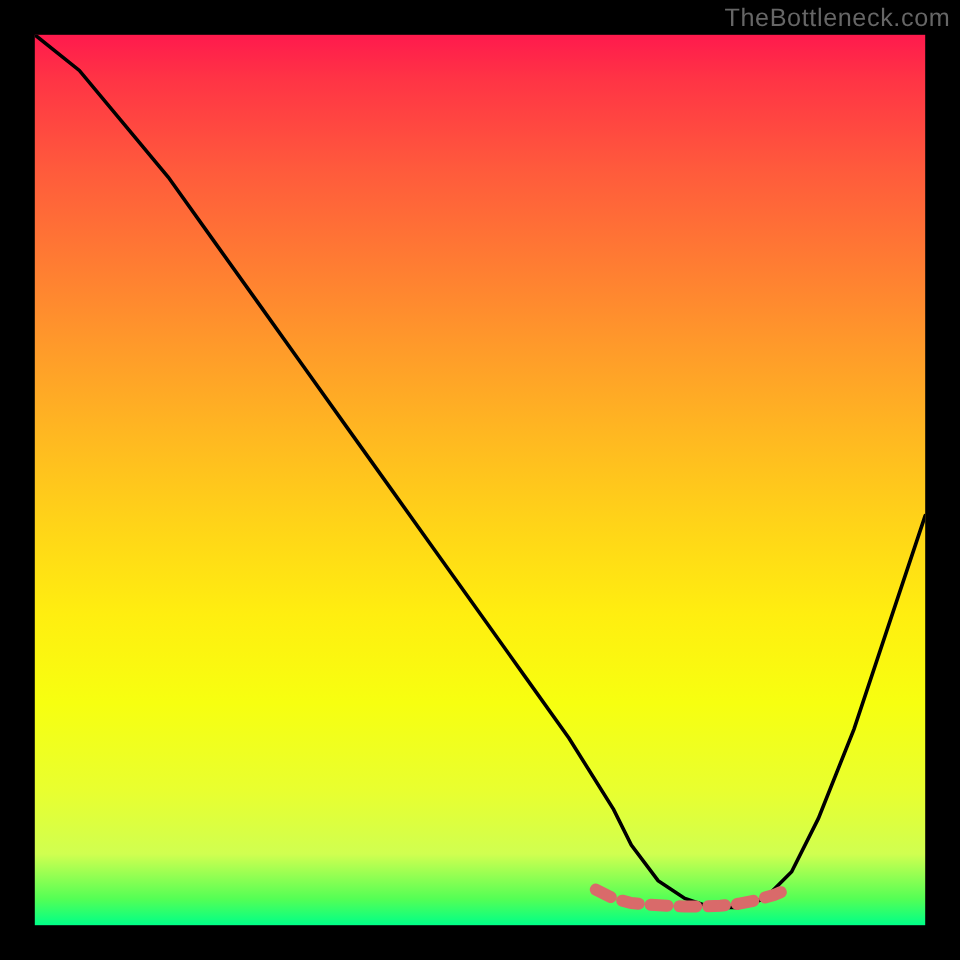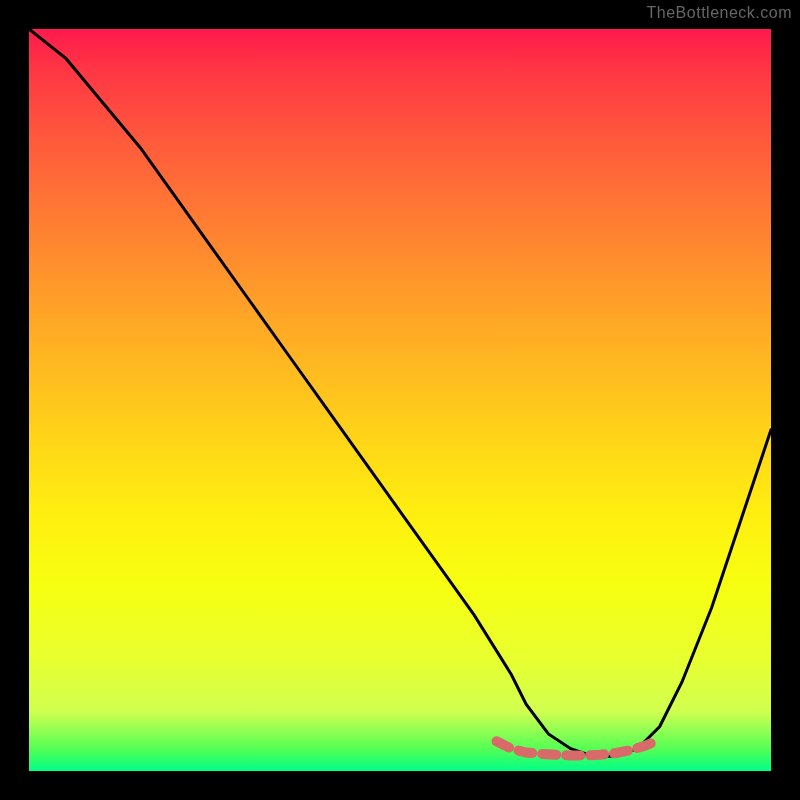--- a/index.html
+++ b/index.html
@@ -8,21 +8,21 @@
     width: 800px;
     height: 800px;
     background: #000;
     position: relative;
   }
   .attribution {
     position: absolute;
     top: 4px;
     right: 8px;
     color: #666;
-    font-size: 16px;
+    font-size: 21px;
     font-weight: 500;
     letter-spacing: 0.5px;
   }
   .plot-area {
     position: absolute;
     left: 29px;
     top: 29px;
     width: 742px;
     height: 742px;
     background: linear-gradient(to bottom,

